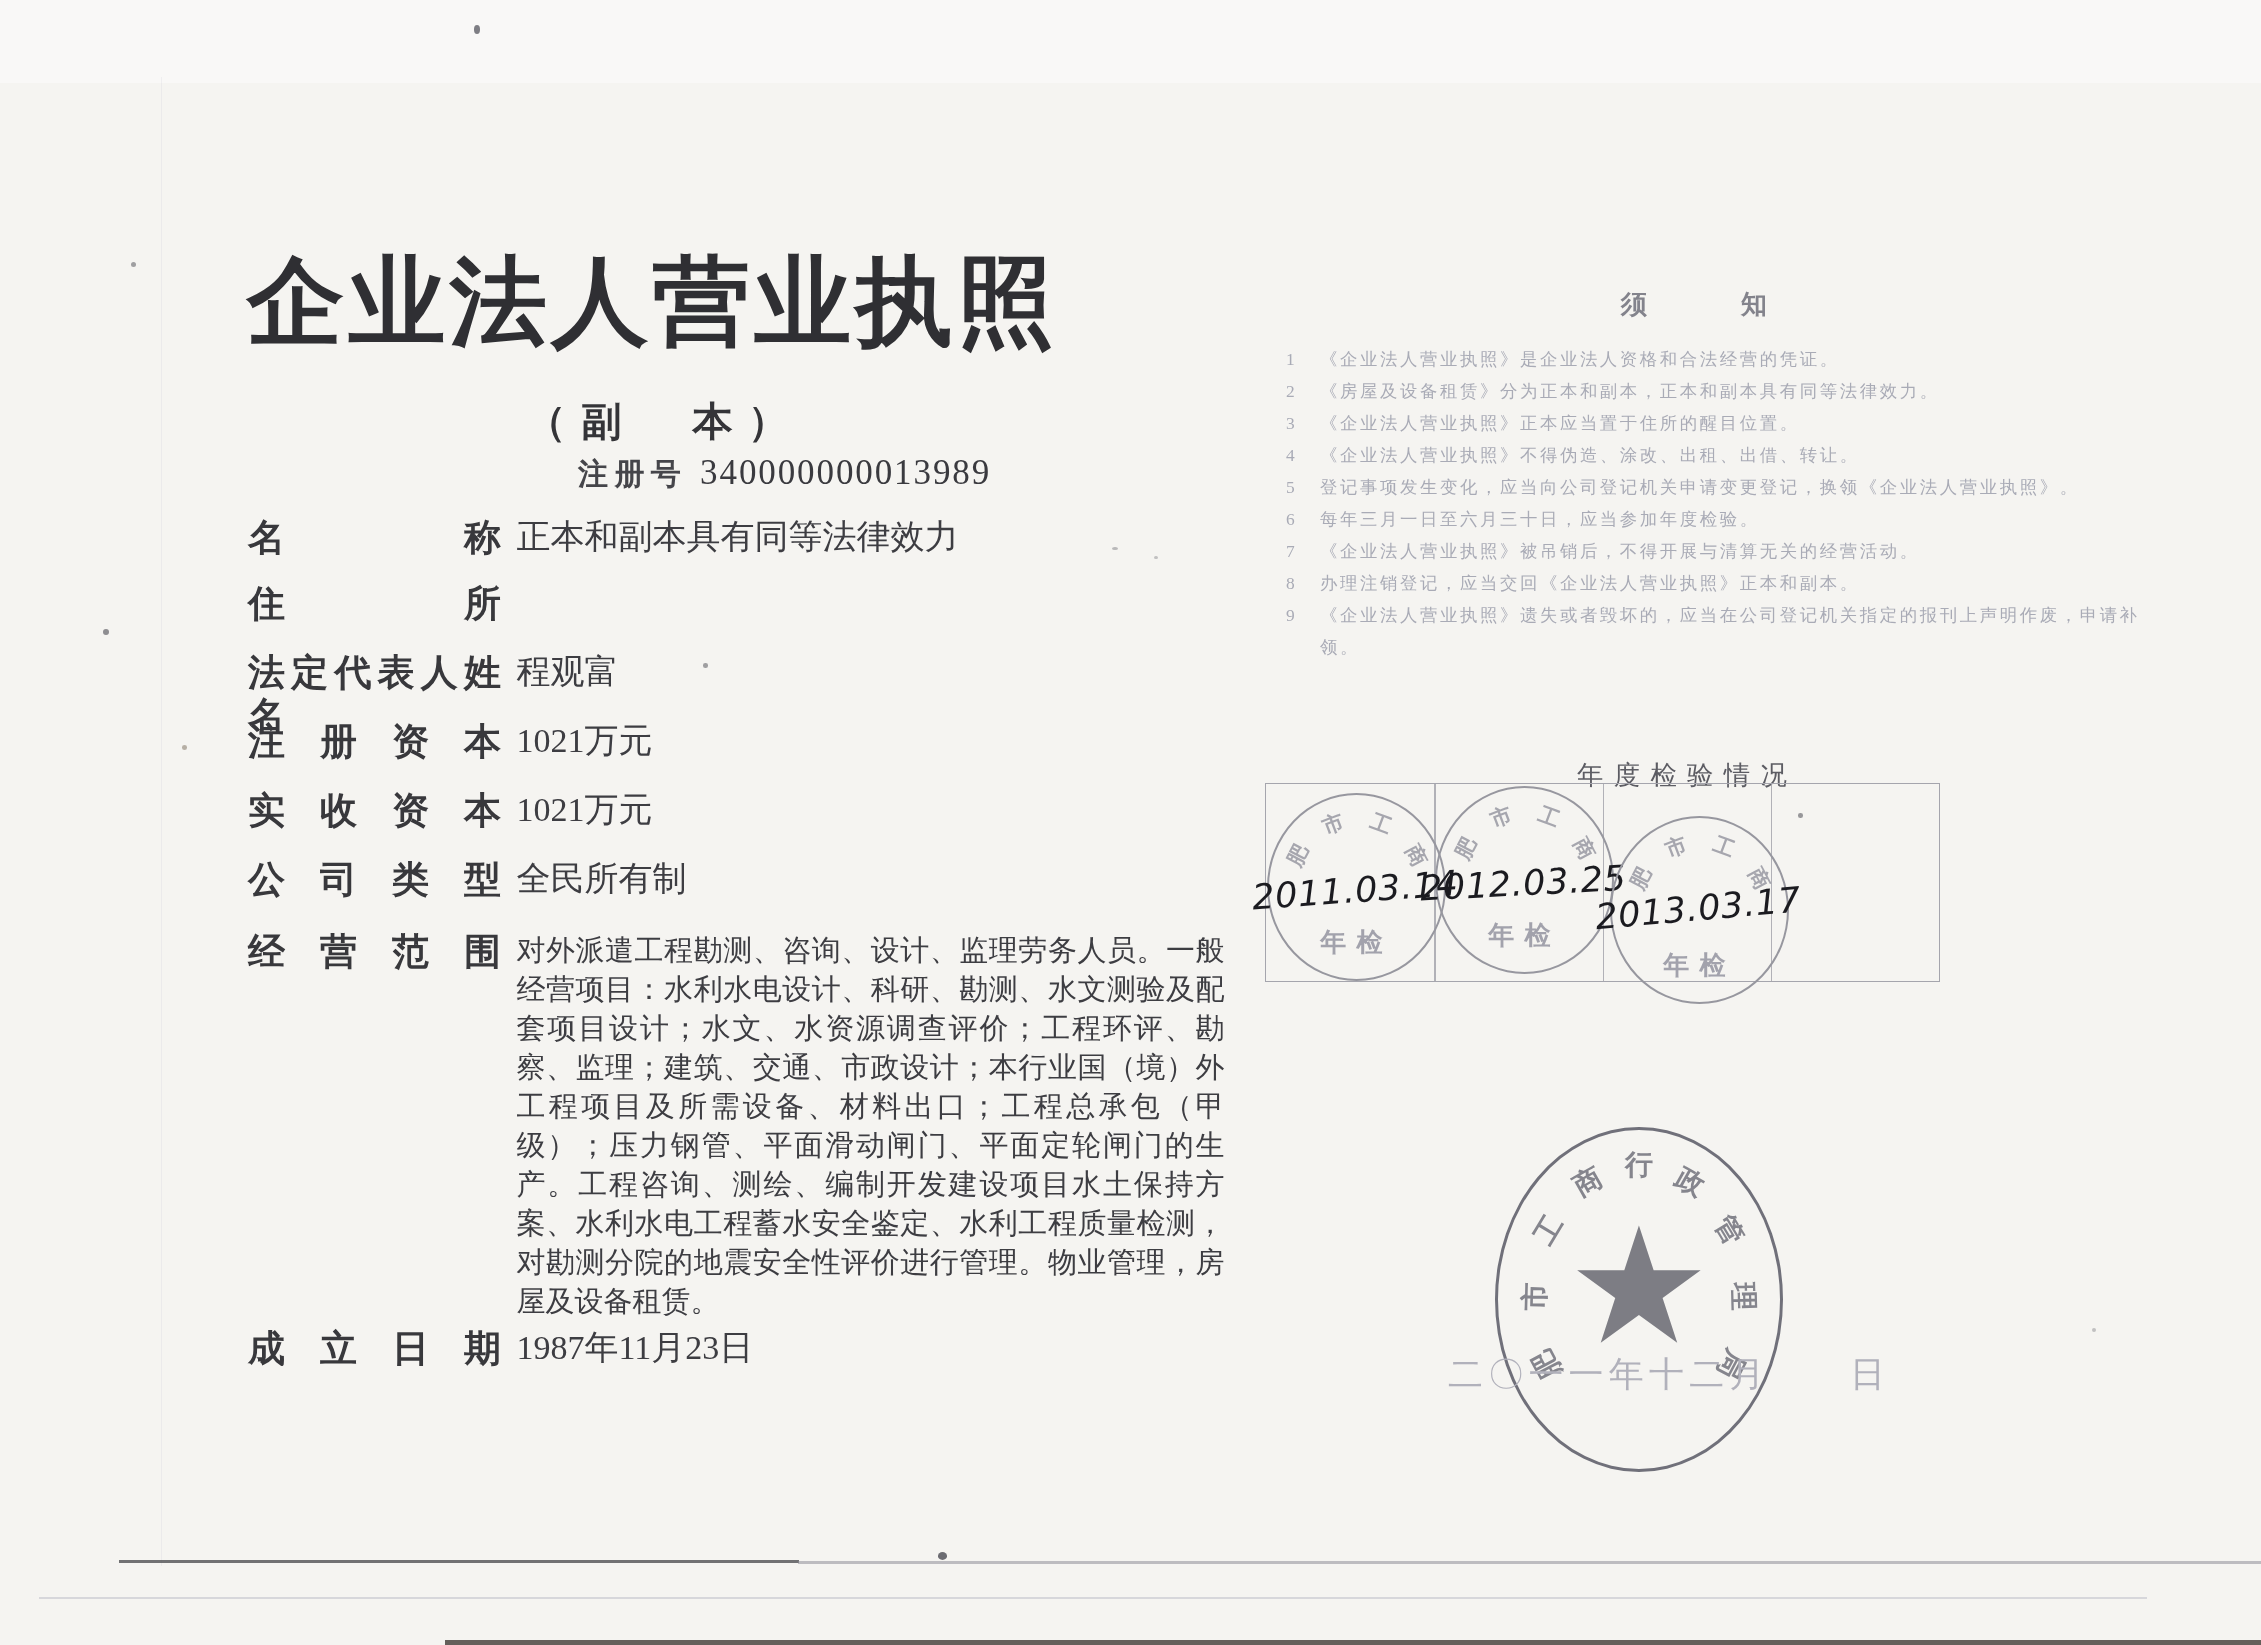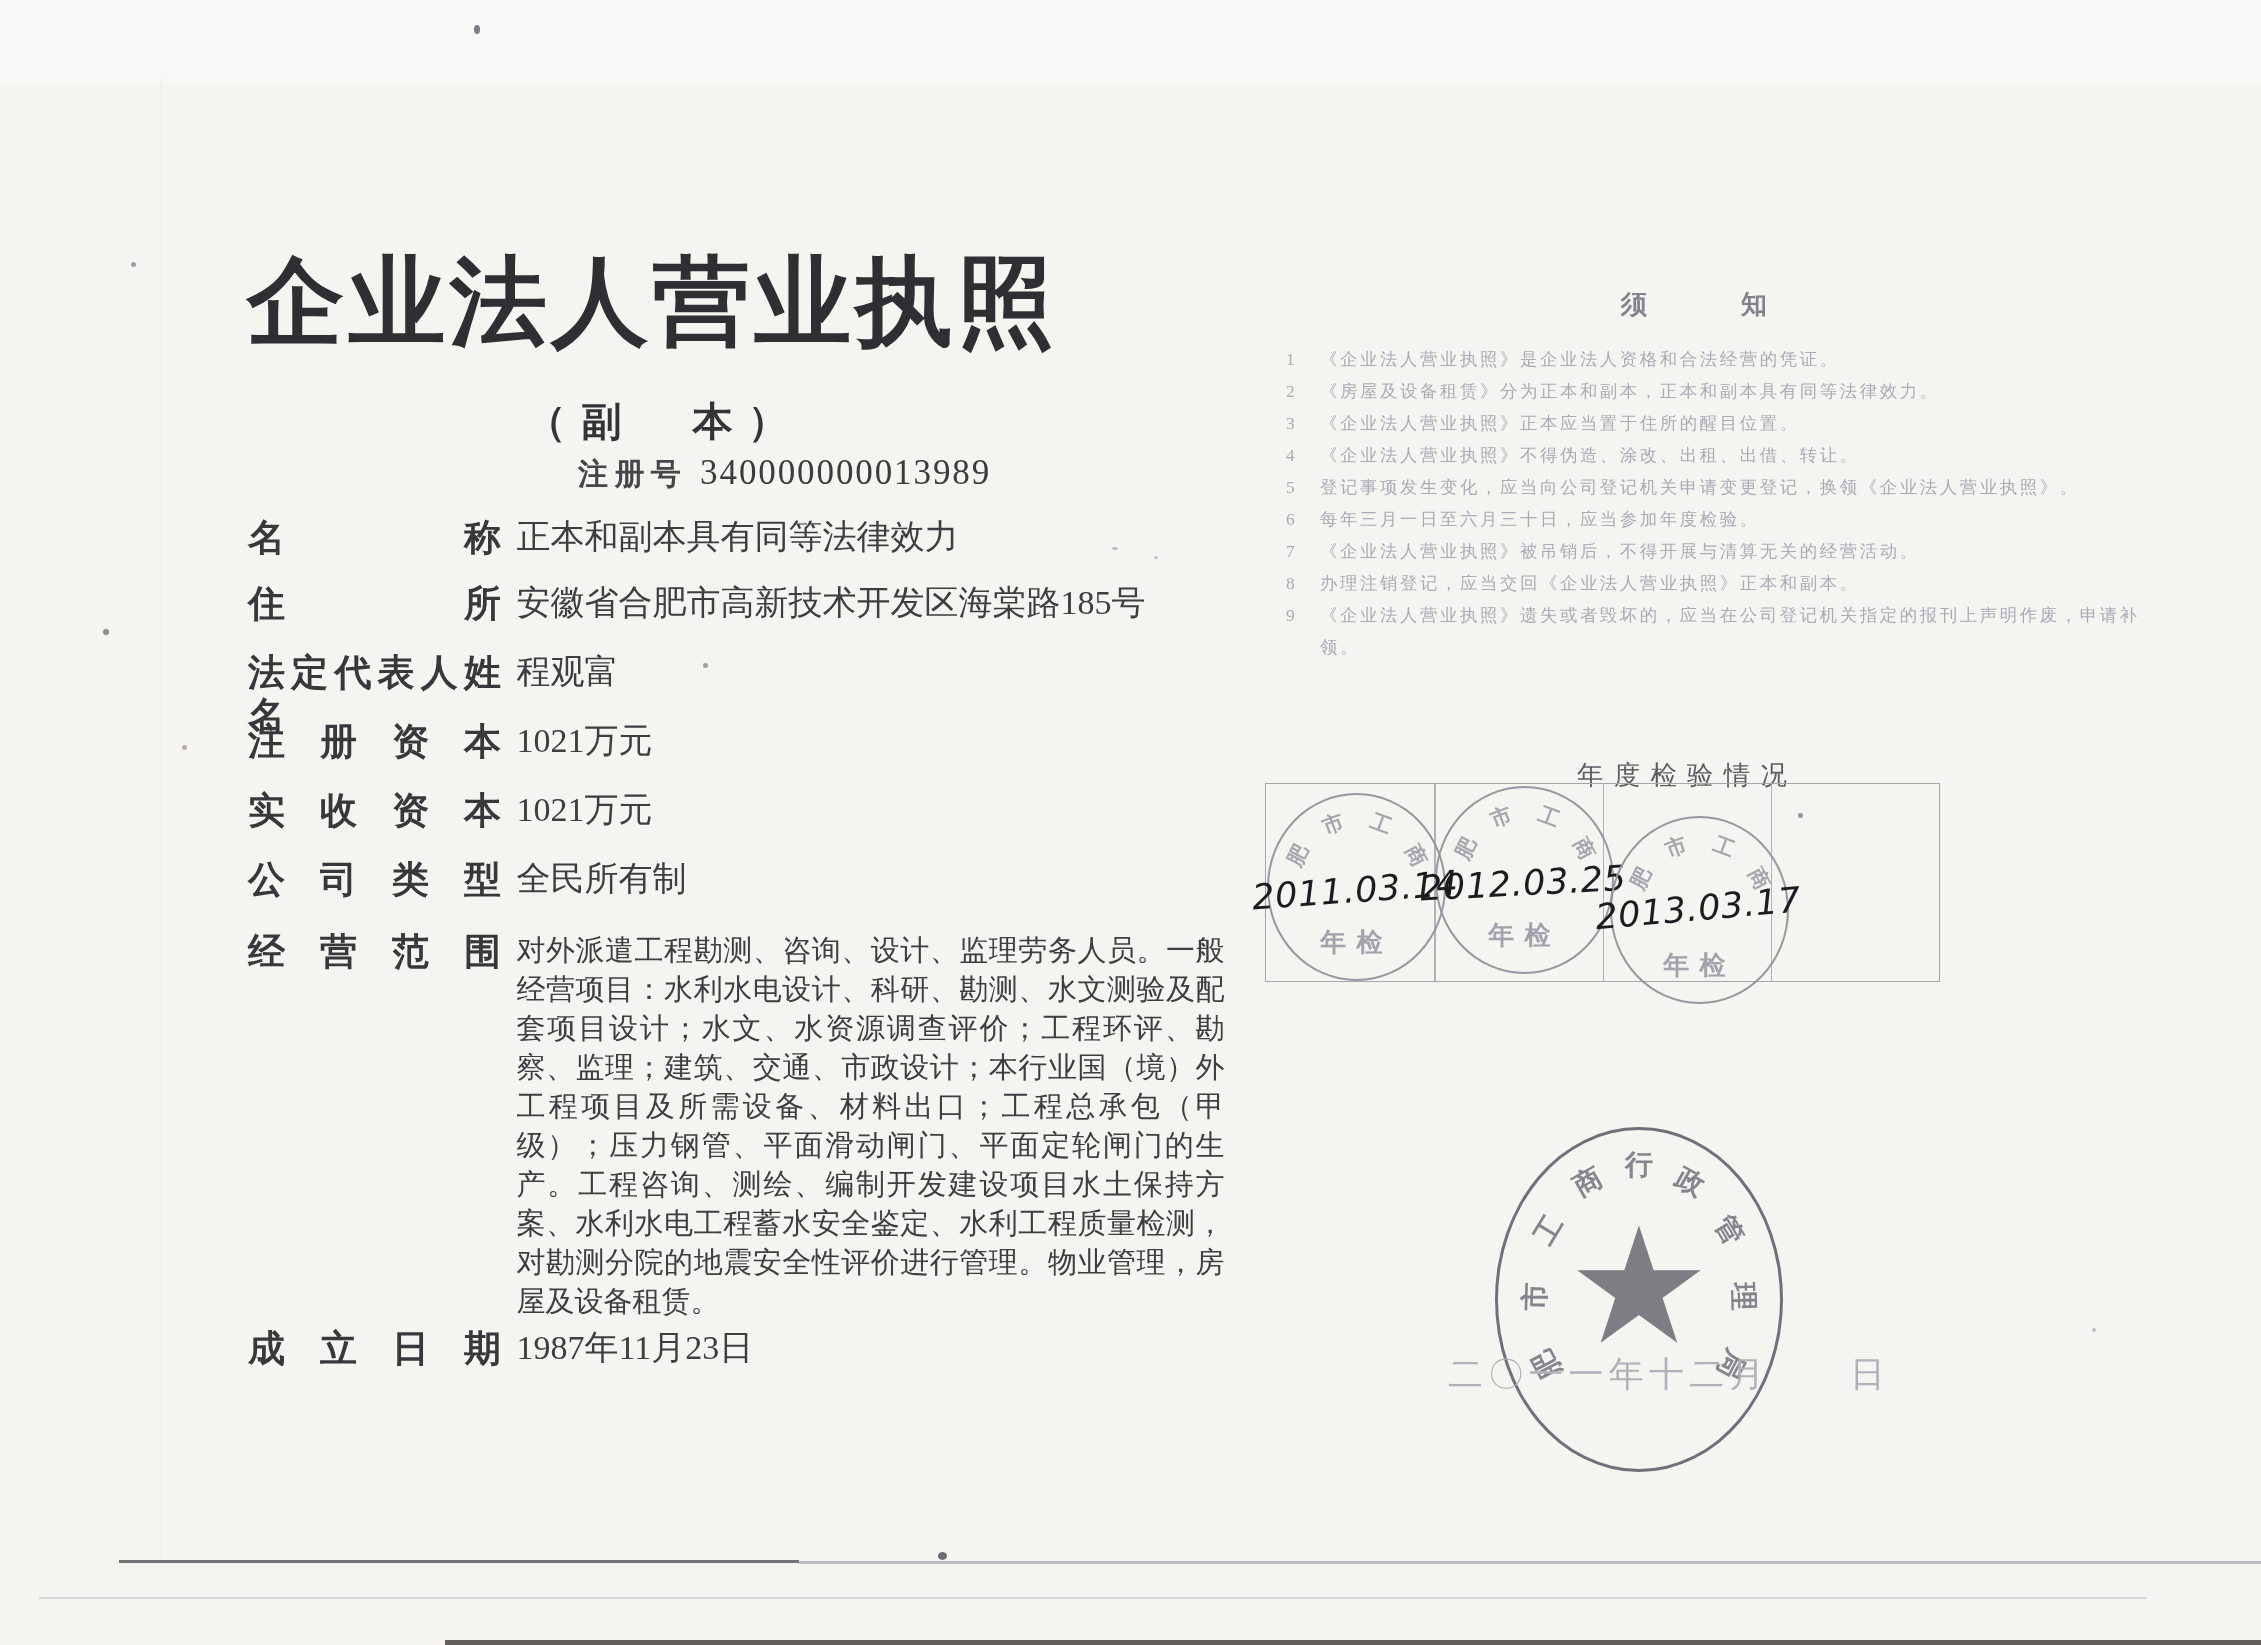--- a/index.html
+++ b/index.html
@@ -81,21 +81,20 @@
     <span class="reg-label">注册号</span>
     <span class="reg-number">340000000013989</span>
   </div>
 
   <div class="row r0">
     <span class="lbl">名称</span>
     <span class="val">正本和副本具有同等法律效力</span>
   </div>
   <div class="row r1">
     <span class="lbl">住所</span>
-    <span class="val">安徽省合肥市高新技术开发区海棠路185号</span>
   </div>
   <div class="row r2">
     <span class="lbl">法定代表人姓名</span>
     <span class="val">程观富</span>
   </div>
   <div class="row r3">
     <span class="lbl">注册资本</span>
     <span class="val">1021万元</span>
   </div>
   <div class="row r4">

